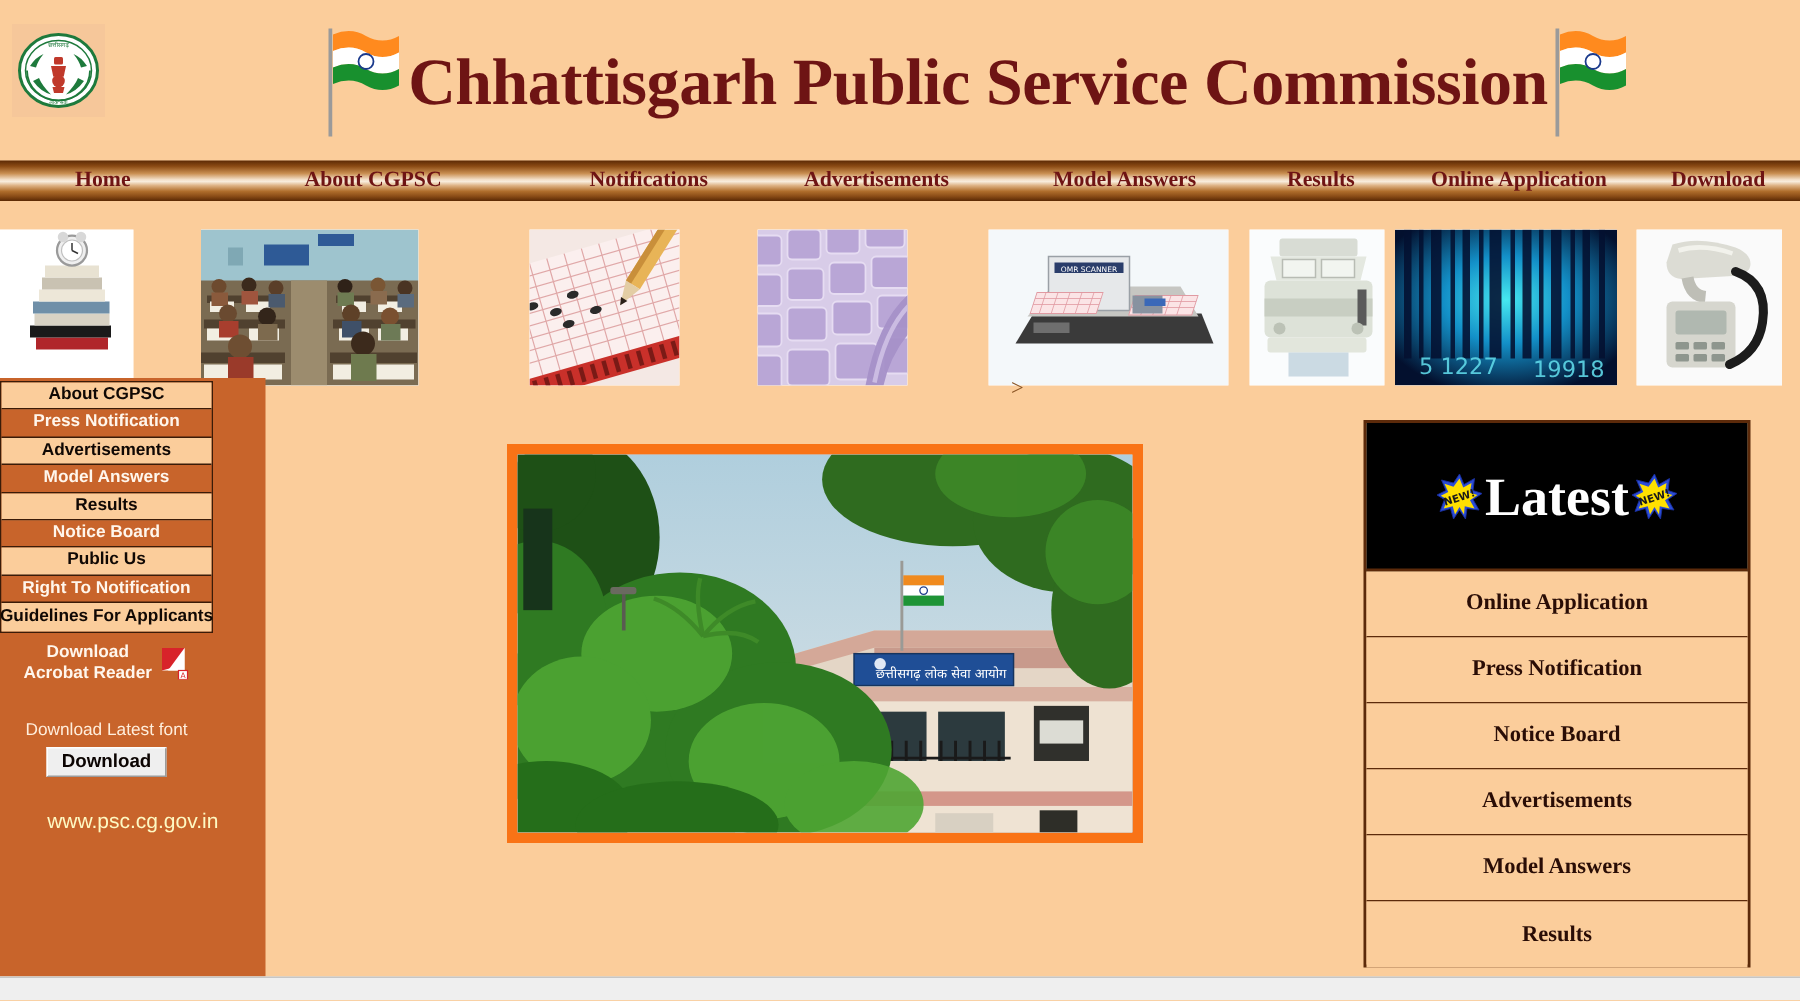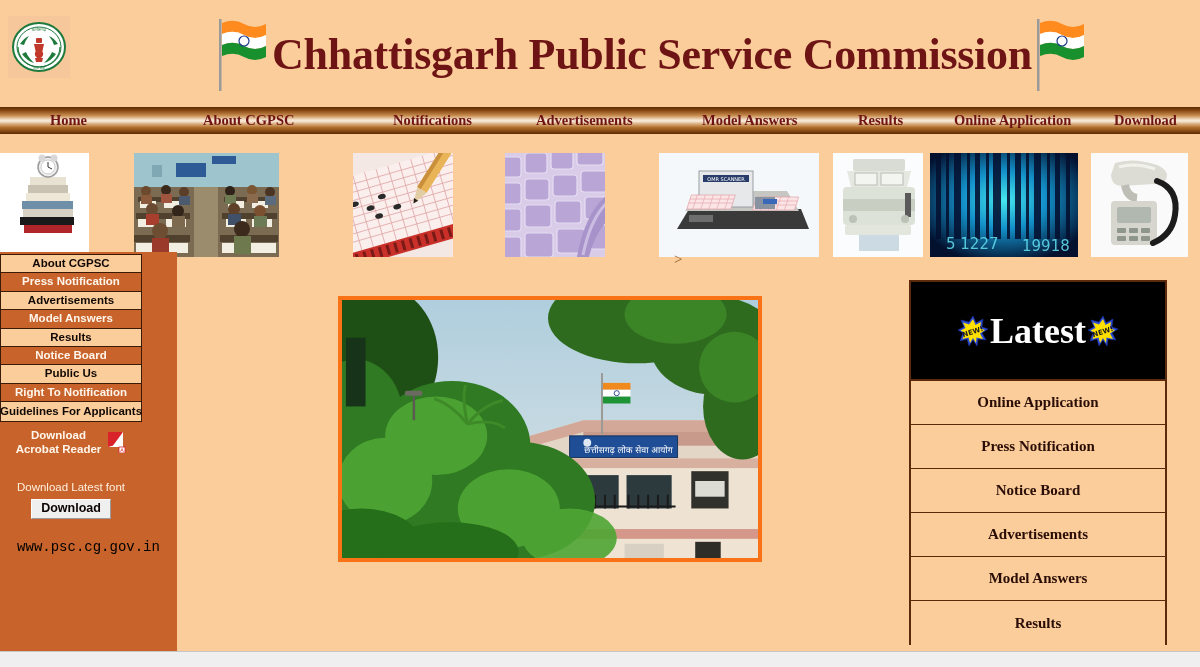--- a/index.html
+++ b/index.html
@@ -148,37 +148,37 @@
     background: #EFEFEF;
     border: 1px solid #9B9B9B;
     border-top-color: #FDFDFD; border-left-color: #FDFDFD;
     padding: 1px 9px 2px 9px;
     cursor: pointer;
     line-height: 1.25;
   }
   .site-url {
     position: absolute; left: 0; top: 288px;
     width: 177px; text-align: center;
-    font-family: Liberation Mono, monospace;
-    font-size: 14px; color: #000000;
+    font-family: Liberation Sans, sans-serif;
+    font-size: 14px; color: #fef9c3;
     cursor: pointer;
     line-height: 1;
   }
 
   
   .arrow-marker {
     position: absolute; left: 674px; top: 252px;
     font-family: "Liberation Serif", "DejaVu Serif", serif;
     font-size: 15px; color: #8A5424;
     line-height: 1;
   }
   .building-frame {
     position: absolute; left: 338px; top: 296px;
     width: 424px; height: 266px;
-    border: 4px solid #f97316;
+    border: 7px solid #f97316;
     overflow: hidden;
     background: #BFD9E8;
   }
   .building-frame svg { display:block; width: 100%; height: 100%; }
 
   
   .latest-panel {
     position: absolute; left: 909px; top: 280px;
     width: 258px; height: 365px;
     border: 2px solid #5C2A0A;

